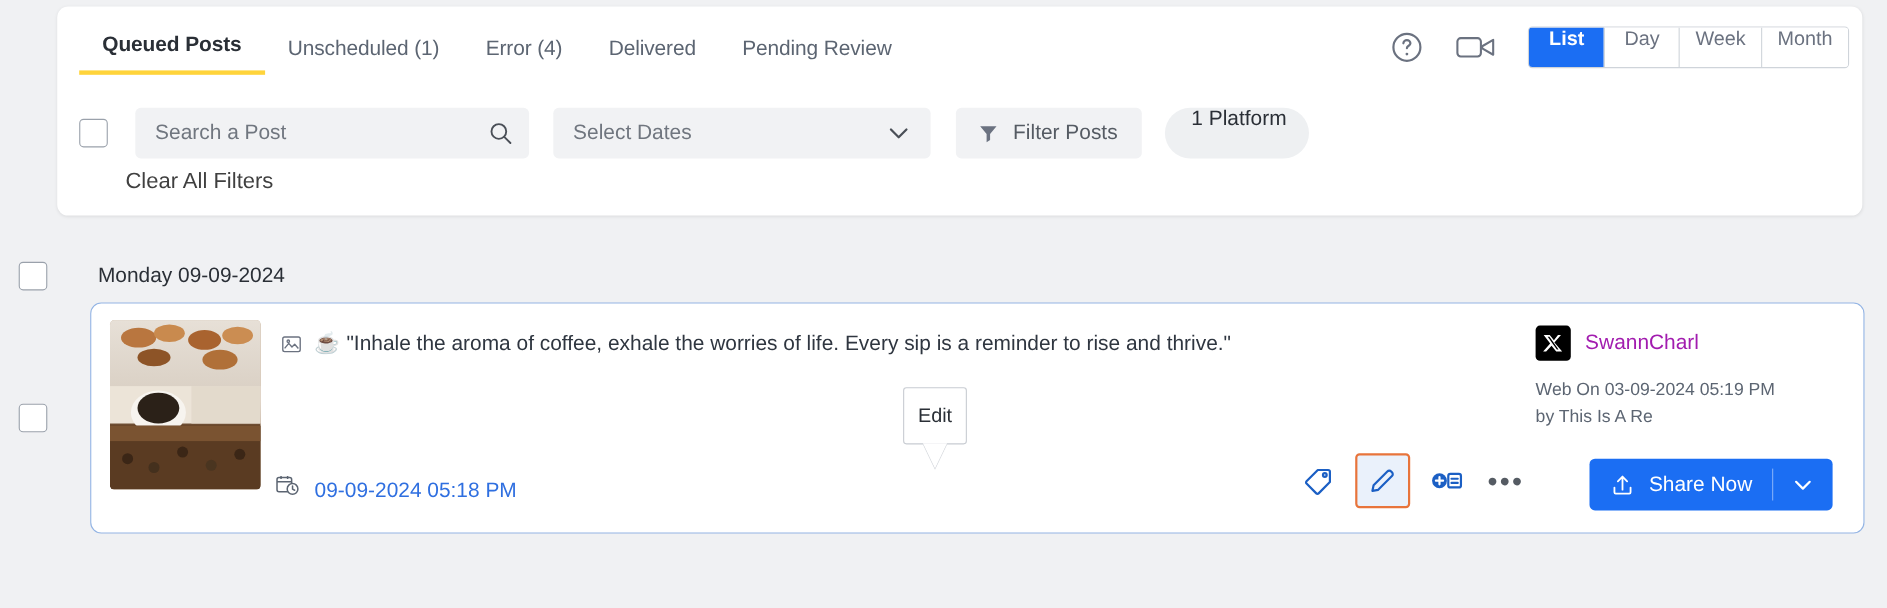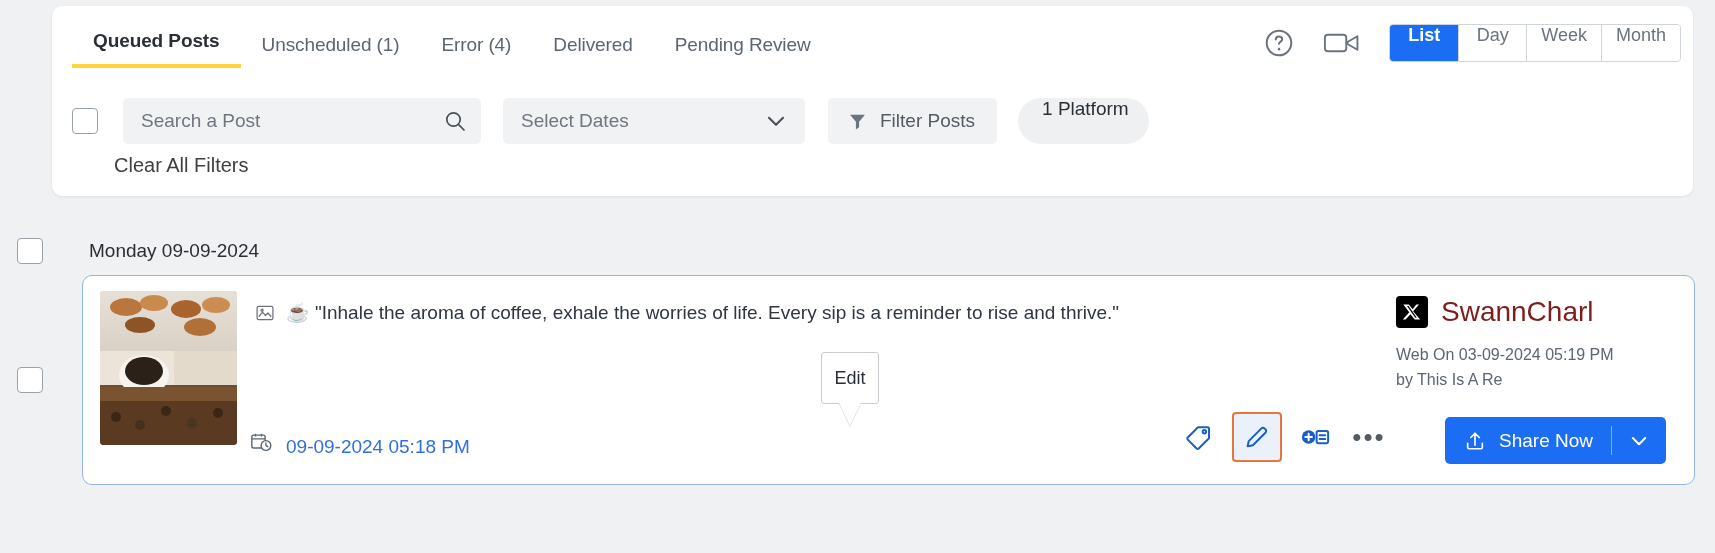--- a/index.html
+++ b/index.html
@@ -106,21 +106,21 @@
     width: 358px; height: 46px;
     background: #f1f2f4;
     border-radius: 5px;
     display: flex; align-items: center;
     padding: 0 14px 0 18px;
     cursor: text;
   }
   .search-box span.ph { flex: 1; font-size: 19px; color: #70767f; }
   .dates-box {
     margin-left: 22px;
-    width: 302px; height: 46px;
+    width: 343px; height: 46px;
     background: #f1f2f4;
     border-radius: 5px;
     display: flex; align-items: center;
     padding: 0 16px 0 18px;
     cursor: pointer;
   }
   .dates-box span.ph { flex: 1; font-size: 19px; color: #70767f; }
   .filter-posts {
     margin-left: 23px;
     height: 46px;
@@ -300,21 +300,21 @@
     width: 270px;
   }
   .acct .row1 { display: flex; align-items: center; gap: 13px; }
   .xlogo {
     width: 32px; height: 32px;
     background: #000;
     border-radius: 4px;
     display: flex; align-items: center; justify-content: center;
     flex: none;
   }
-  .acct .name { font-size: 28px; color: #7f1d1d; }
+  .acct .name { font-size: 19px; color: #a21caf; }
   .acct .meta { margin-top: 14px; font-size: 16px; color: #5c6572; line-height: 25px; }
 
   .post-cbx-outer { display:flex; align-items:center; }
 </style>
 </head>
 <body>
 
 <div class="page">
 
   <div class="toolbar-card">

